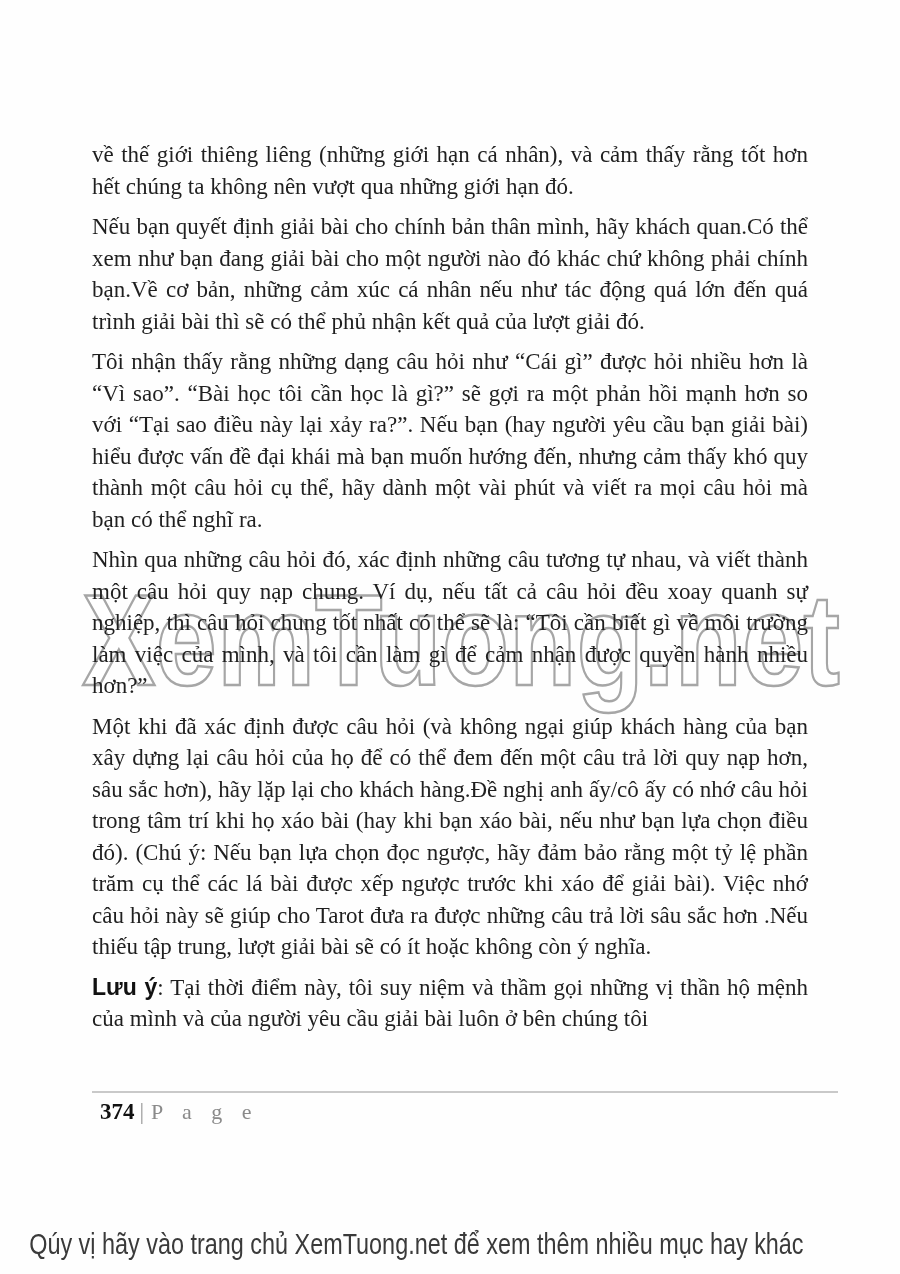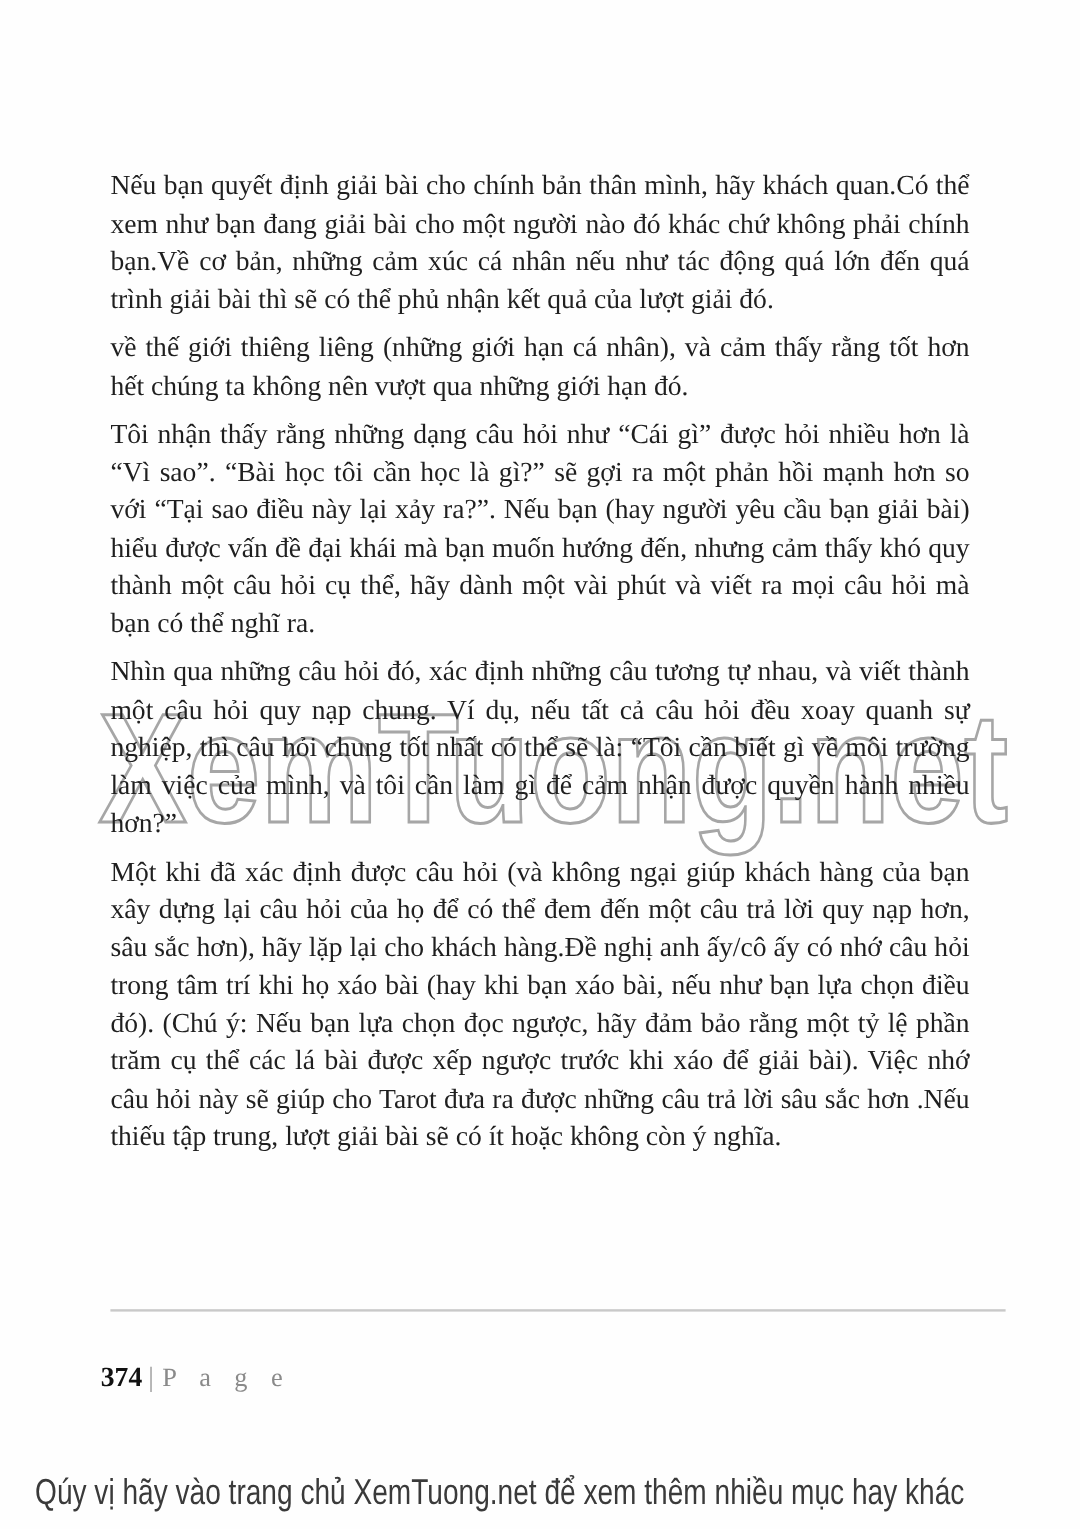--- a/index.html
+++ b/index.html
@@ -49,26 +49,25 @@
     position: absolute;
     left: 92px;
     top: 1091px;
     width: 746px;
     height: 2px;
     background: #c9c9c9;
     z-index: 1;
   }
   .page-number-line {
     position: absolute;
-    left: 84px;
+    left: 100px;
     top: 1099px;
     z-index: 1;
     font-size: 23px;
     white-space: nowrap;
-    margin-top: 36px;
   }
   .page-number-line .pnum {
     font-weight: bold;
     color: #111111;
   }
   .page-number-line .psep {
     color: #9a9a9a;
     padding: 0 7px 0 5px;
   }
   .page-number-line .pword {
@@ -100,25 +99,26 @@
 </head>
 <body>
 
 <div class="page">
 
   <svg class="watermark-svg" width="770" height="165" viewBox="0 0 770 165" aria-hidden="true">
     <text x="2" y="122" font-size="130" textLength="758" lengthAdjust="spacingAndGlyphs" fill="#ffffff" fill-opacity="0.55" stroke="#a6a6a6" stroke-width="2.5">XemTuong.net</text>
   </svg>
 
   <div class="content">
+    <p>về thế giới thiêng liêng (những giới hạn cá nhân), và cảm thấy rằng tốt hơn hết chúng ta không nên vượt qua những giới hạn đó.</p>
     <p>Nếu bạn quyết định giải bài cho chính bản thân mình, hãy khách quan.Có thể xem như bạn đang giải bài cho một người nào đó khác chứ không phải chính bạn.Về cơ bản, những cảm xúc cá nhân nếu như tác động quá lớn đến quá trình giải bài thì sẽ có thể phủ nhận kết quả của lượt giải đó.</p>
-    <p>về thế giới thiêng liêng (những giới hạn cá nhân), và cảm thấy rằng tốt hơn hết chúng ta không nên vượt qua những giới hạn đó.</p>
     <p>Tôi nhận thấy rằng những dạng câu hỏi như “Cái gì” được hỏi nhiều hơn là “Vì sao”. “Bài học tôi cần học là gì?” sẽ gợi ra một phản hồi mạnh hơn so với “Tại sao điều này lại xảy ra?”. Nếu bạn (hay người yêu cầu bạn giải bài) hiểu được vấn đề đại khái mà bạn muốn hướng đến, nhưng cảm thấy khó quy thành một câu hỏi cụ thể, hãy dành một vài phút và viết ra mọi câu hỏi mà bạn có thể nghĩ ra.</p>
     <p>Nhìn qua những câu hỏi đó, xác định những câu tương tự nhau, và viết thành một câu hỏi quy nạp chung. Ví dụ, nếu tất cả câu hỏi đều xoay quanh sự nghiệp, thì câu hỏi chung tốt nhất có thể sẽ là: “Tôi cần biết gì về môi trường làm việc của mình, và tôi cần làm gì để cảm nhận được quyền hành nhiều hơn?”</p>
     <p>Một khi đã xác định được câu hỏi (và không ngại giúp khách hàng của bạn xây dựng lại câu hỏi của họ để có thể đem đến một câu trả lời quy nạp hơn, sâu sắc hơn), hãy lặp lại cho khách hàng.Đề nghị anh ấy/cô ấy có nhớ câu hỏi trong tâm trí khi họ xáo bài (hay khi bạn xáo bài, nếu như bạn lựa chọn điều đó). (Chú ý: Nếu bạn lựa chọn đọc ngược, hãy đảm bảo rằng một tỷ lệ phần trăm cụ thể các lá bài được xếp ngược trước khi xáo để giải bài). Việc nhớ câu hỏi này sẽ giúp cho Tarot đưa ra được những câu trả lời sâu sắc hơn .Nếu thiếu tập trung, lượt giải bài sẽ có ít hoặc không còn ý nghĩa.</p>
+    <p><span class="note-label">Lưu ý</span><span>: Tại thời điểm này, tôi suy niệm và thầm gọi những vị thần hộ mệnh của mình và của người yêu cầu giải bài luôn ở bên chúng tôi</span></p>
   </div>
 
   <div class="footer-rule"></div>
 
   <div class="page-number-line">
     <span class="pnum">374</span><span class="psep">|</span><span class="pword">P a g e</span>
   </div>
 
   <div class="site-footer">
     <div class="site-footer-inner">

